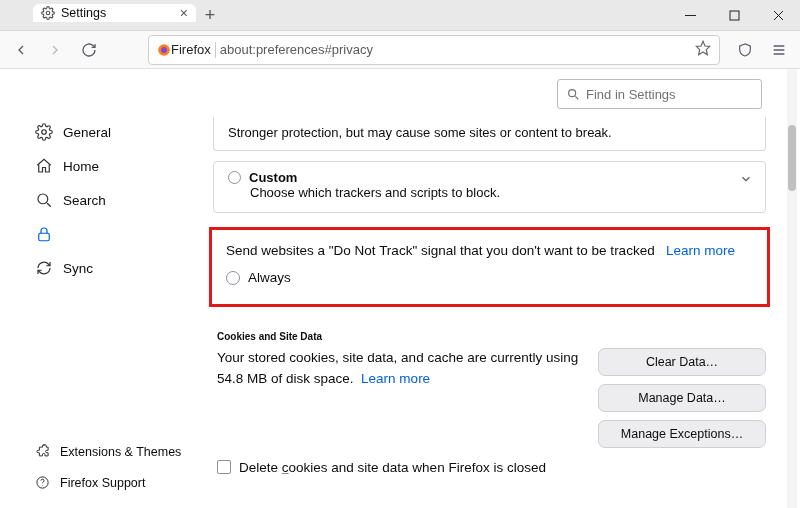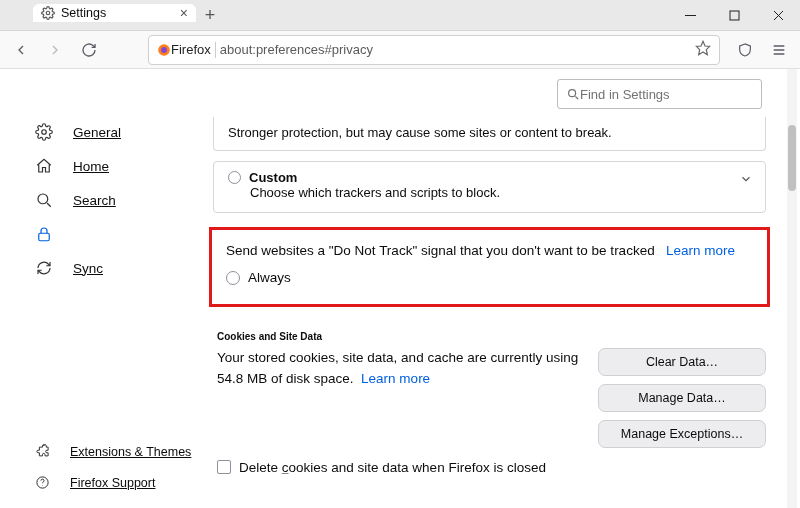--- a/index.html
+++ b/index.html
@@ -93,26 +93,25 @@
   }
   .sidebar {
     width: 207px;
     padding: 46px 0 0 0;
     display:flex;
     flex-direction:column;
   }
   .side-item {
     display:flex;
     align-items:center;
-    gap:20px;
+    gap:10px;
     padding: 8px 10px 8px 35px;
     font-size: 13.5px;
     color:#0c0c0d;
     cursor:pointer;
-    text-decoration:underline;
   }
   .side-item.active { color:#0060df; }
   .side-item.active svg { stroke:#0060df; }
   .side-item svg { width:18px; height:18px; stroke:#333; fill:none; stroke-width:1.6; }
   .side-bottom {
     margin-top:auto;
     padding-bottom:10px;
   }
   .side-bottom .side-item { font-size:12.5px; padding-left:35px; }
   .side-bottom svg { width:15px; height:15px; }
@@ -127,20 +126,21 @@
     background:#f4f4f4;
   }
   .scrollbar .thumb { position:absolute; top:56px; left:1px; width:8px; height:66px; background:#c0c0c0; border-radius:4px;}
   .search-wrap { display:flex; justify-content:flex-end; padding:10px 18px 0 0;}
   .search-box {
     width: 205px; height:30px;
     border:1px solid #bcbcbc;
     border-radius:3px;
     display:flex; align-items:center;
     padding:0 8px;
+    gap:6px;
     color:#727273;
     font-size:13px;
   }
   .search-box svg { width:14px; height:14px; stroke:#727273; fill:none; stroke-width:2;}
   .content { padding: 8px 8px 0 0; }
   .card {
     border:1px solid #d7d7db;
     border-radius:4px;
     margin: 0 6px 10px 6px;
     padding: 10px 14px;

